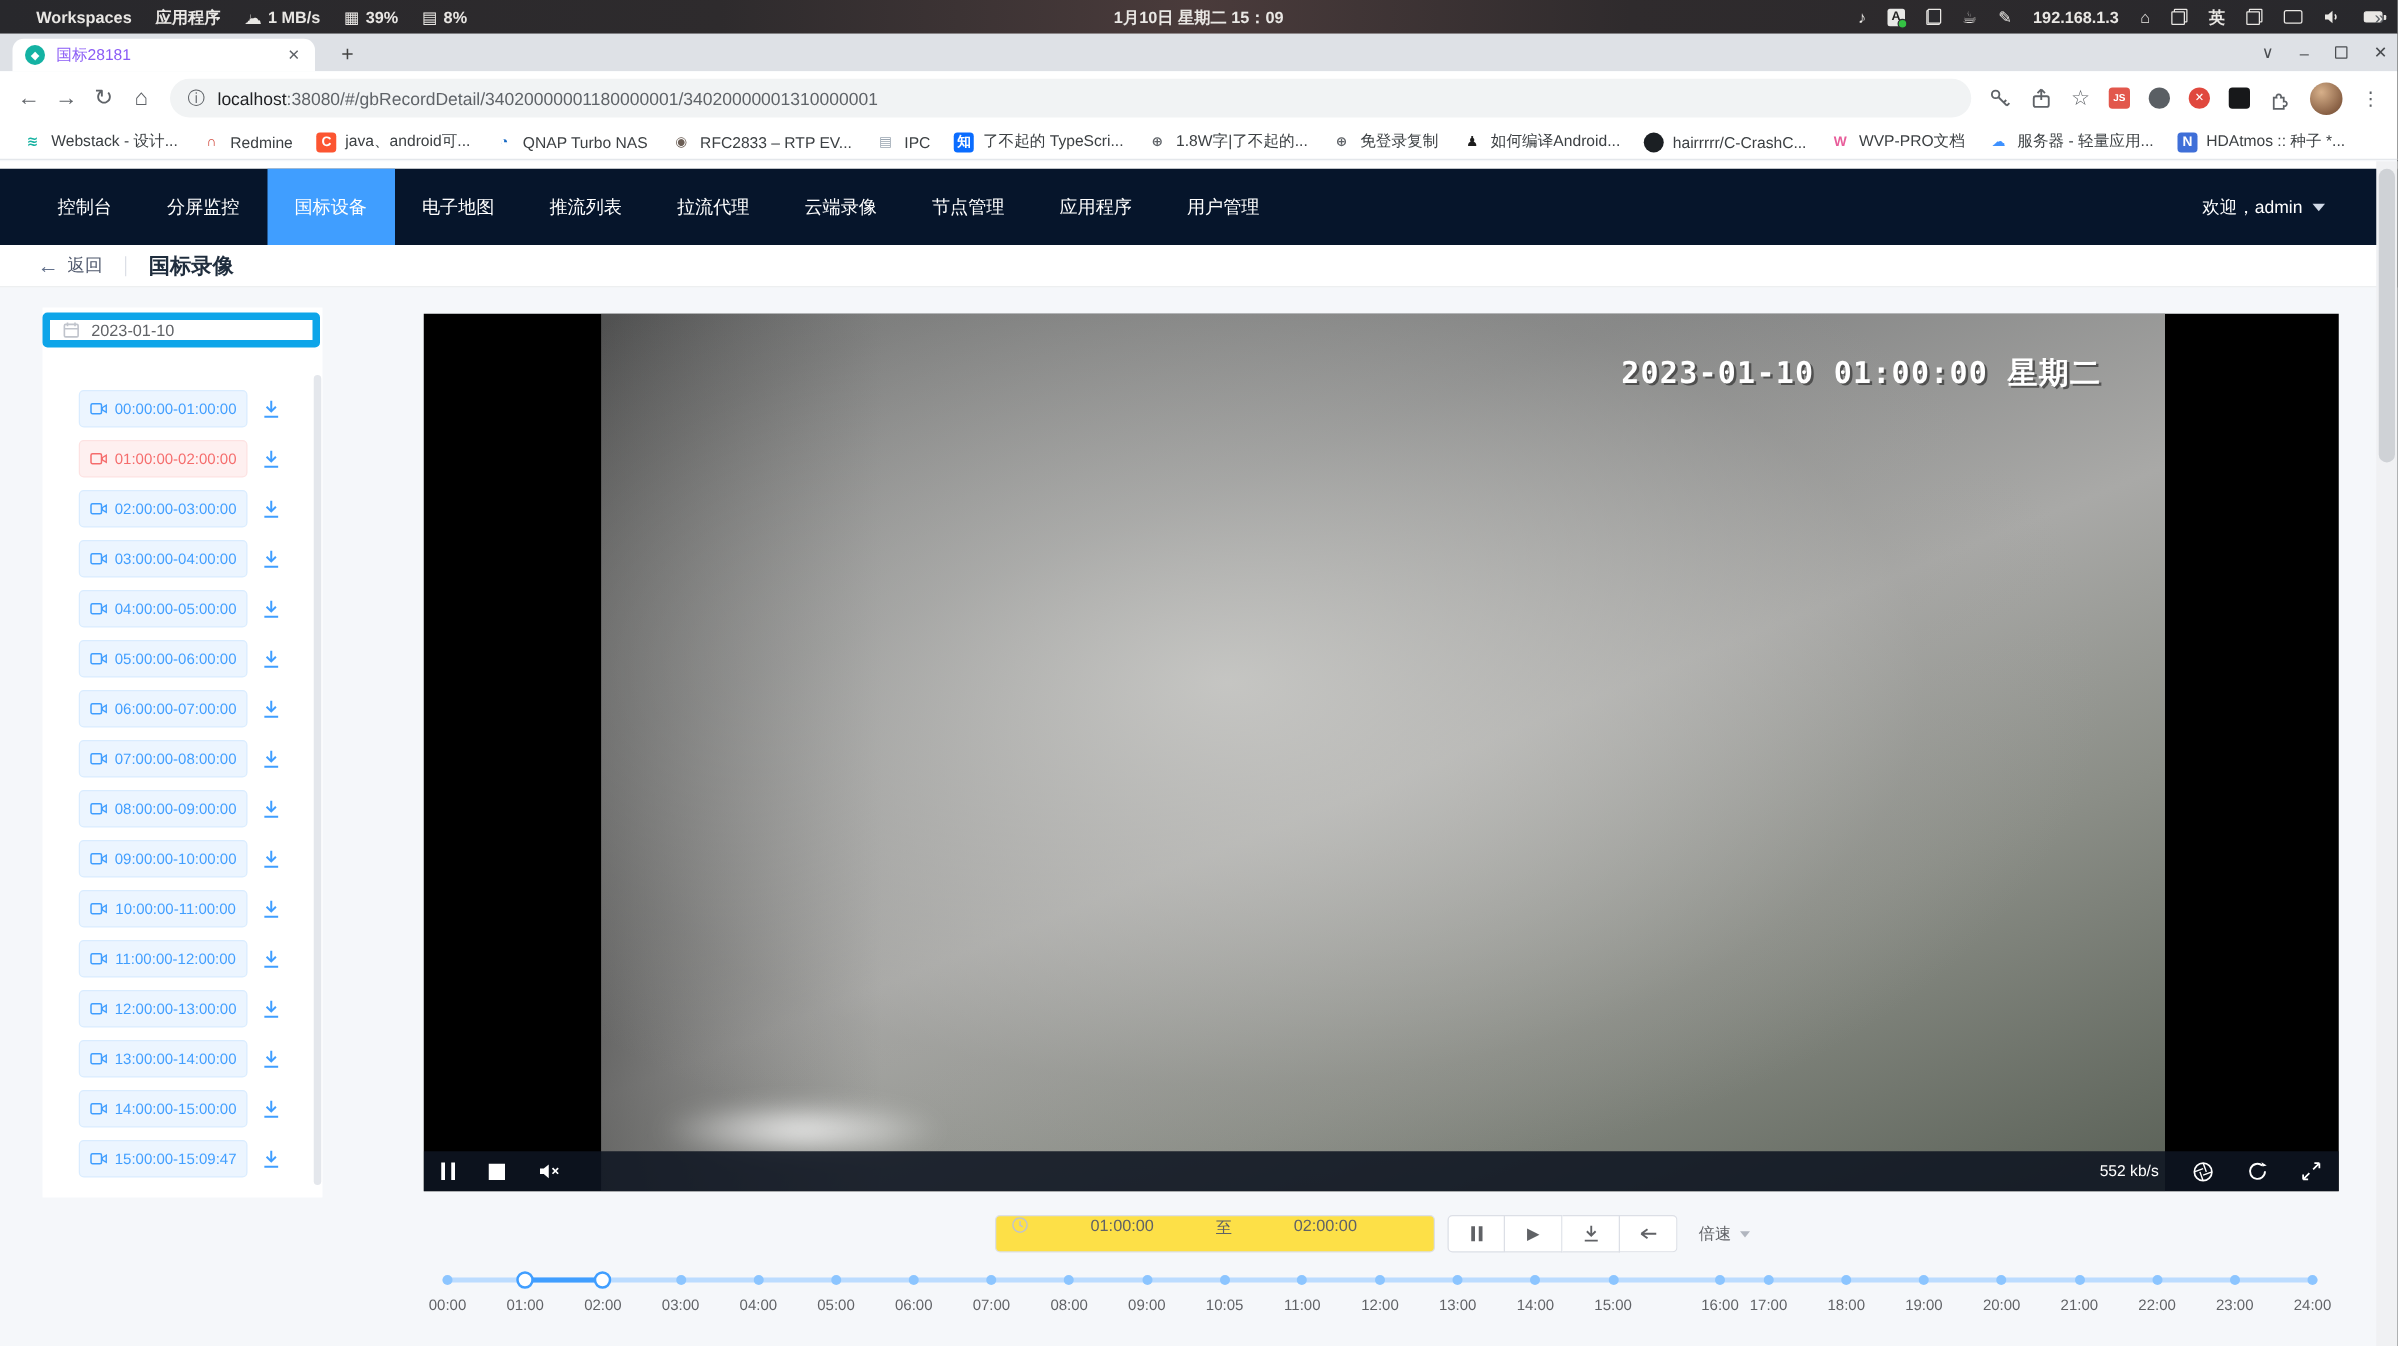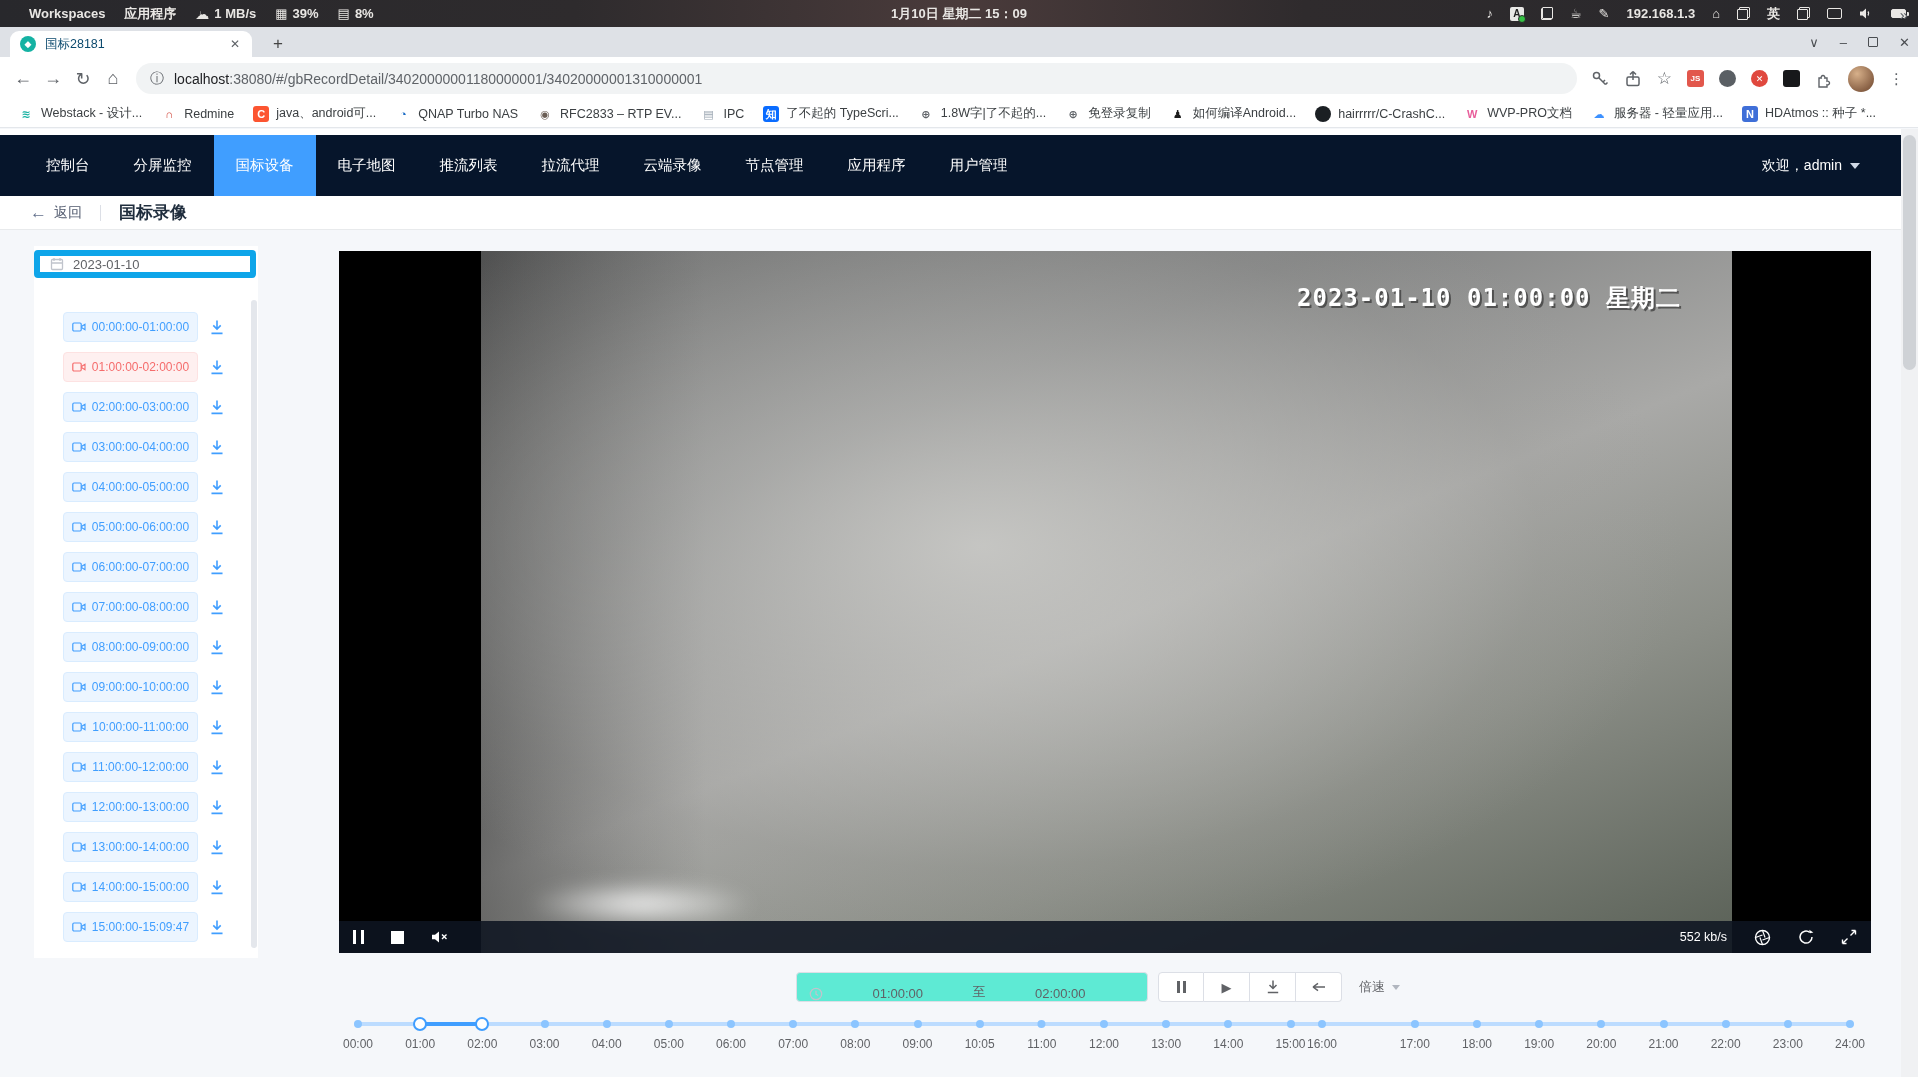--- a/index.html
+++ b/index.html
@@ -37,21 +37,21 @@
   .i-display{width:15px; height:11px; border:1.5px solid #e9e7e4; border-radius:2px;}
   .i-battery{position:relative; width:15px; height:9px; border:1.2px solid #e9e7e4; border-radius:2px; background:#e9e7e4;}
   .i-battery::after{content:""; position:absolute; right:-4px; top:2px; width:2.5px; height:4px; background:#e9e7e4; border-radius:0 1px 1px 0;}
 
   
   .tabstrip{position:absolute; left:0; top:27px; width:1918px; height:30px; background:#dee1e6;}
   .tab{position:absolute; left:10px; top:4px; width:242px; height:26px; background:#fff; border-radius:9px 9px 0 0;
        display:flex; align-items:center; gap:9px; padding:0 10px;}
   .favicon{width:16px; height:16px; border-radius:50%; background:#14b2a3; color:#fff; font-size:9px;
            display:flex; align-items:center; justify-content:center; flex:none;}
-  .tab-title{flex:1; font-size:12.5px; color:#0c4a6e; white-space:nowrap; overflow:hidden;}
+  .tab-title{flex:1; font-size:12.5px; color:#8b5cf6; white-space:nowrap; overflow:hidden;}
   .tab-close{font-size:12px; color:#5f6368; padding:0 2px;}
   .newtab-btn{position:absolute; left:266px; top:5px; width:24px; height:24px; display:flex; align-items:center; justify-content:center;
               font-size:17px; color:#444; border-radius:50%;}
   .winctl{position:absolute; top:0; right:8px; height:30px; display:flex; align-items:center; gap:21px; color:#4a4d51; font-size:13px;}
   .winctl .maxbox{width:10px; height:10px; border:1.4px solid #4a4d51; border-radius:1px;}
 
   
   .toolbar{position:absolute; left:0; top:57px; width:1918px; height:43px; background:#fff;
            display:flex; align-items:center; padding:0 8px;}
   .nav-ico{width:30px; height:30px; display:flex; align-items:center; justify-content:center;
@@ -126,22 +126,22 @@
        font-size:24px; color:#fff; letter-spacing:1px; text-shadow:2px 2px 0 rgba(45,45,45,0.65); white-space:nowrap;}
   .player-bar{position:absolute; left:0; bottom:0; width:100%; height:32px; background:rgba(14,21,33,0.88);
               display:flex; align-items:center; gap:27px; padding:0 14px; color:#fff;}
   .i-pause{width:11px; height:14px; border-left:3.5px solid #fff; border-right:3.5px solid #fff;}
   .i-stop{width:13px; height:13px; background:#fff;}
   .pb-spacer{flex:1;}
   .bitrate{font-size:12.5px; color:#fff;}
 
   
   .query-row{position:absolute; left:796px; top:972px; display:flex; align-items:center;}
-  .time-pill{width:352px; height:30px; background:#5eead4; border:1px solid #dcdfe6; border-radius:4px;
-             display:flex; align-items:flex-end; padding:0 12px;}
+  .time-pill{width:352px; height:30px; background:#fde047; border:1px solid #dcdfe6; border-radius:4px;
+             display:flex; align-items:flex-start; padding:0 12px;}
   .time-pill .tp-time{flex:1; text-align:center; font-size:13px; color:#606266;}
   .time-pill .tp-to{font-size:13px; color:#606266;}
   .btn-group{display:flex; margin-left:10px;}
   .q-btn{width:46px; height:30px; background:#fff; border:1px solid #dcdfe6; border-left:none;
          display:flex; align-items:center; justify-content:center; color:#606266;}
   .q-btn:first-child{border-left:1px solid #dcdfe6; border-radius:4px 0 0 4px;}
   .q-btn:last-child{border-radius:0 4px 4px 0;}
   .q-pause{width:9px; height:12px; border-left:3px solid #606266; border-right:3px solid #606266;}
   .q-play{font-size:13px; color:#606266;}
   .speed-dd{margin-left:13px; height:30px; display:flex; align-items:center; gap:7px; font-size:13px; color:#606266; padding:0 4px;}
@@ -714,21 +714,21 @@
         <span class="tl-label">13:00</span>
       </div>
       <div class="tl-tick" style="left: 870.333px;">
         <span class="tl-dot"></span>
         <span class="tl-label">14:00</span>
       </div>
       <div class="tl-tick" style="left: 932.5px;">
         <span class="tl-dot"></span>
         <span class="tl-label">15:00</span>
       </div>
-      <div class="tl-tick" style="left: 964px; text-align: right;">
+      <div class="tl-tick" style="left: 1018px; text-align: right;">
         <span class="tl-dot"></span>
         <span class="tl-label">16:00</span>
       </div>
       <div class="tl-tick" style="left: 1056.83px;">
         <span class="tl-dot"></span>
         <span class="tl-label">17:00</span>
       </div>
       <div class="tl-tick" style="left: 1119px;">
         <span class="tl-dot"></span>
         <span class="tl-label">18:00</span>

